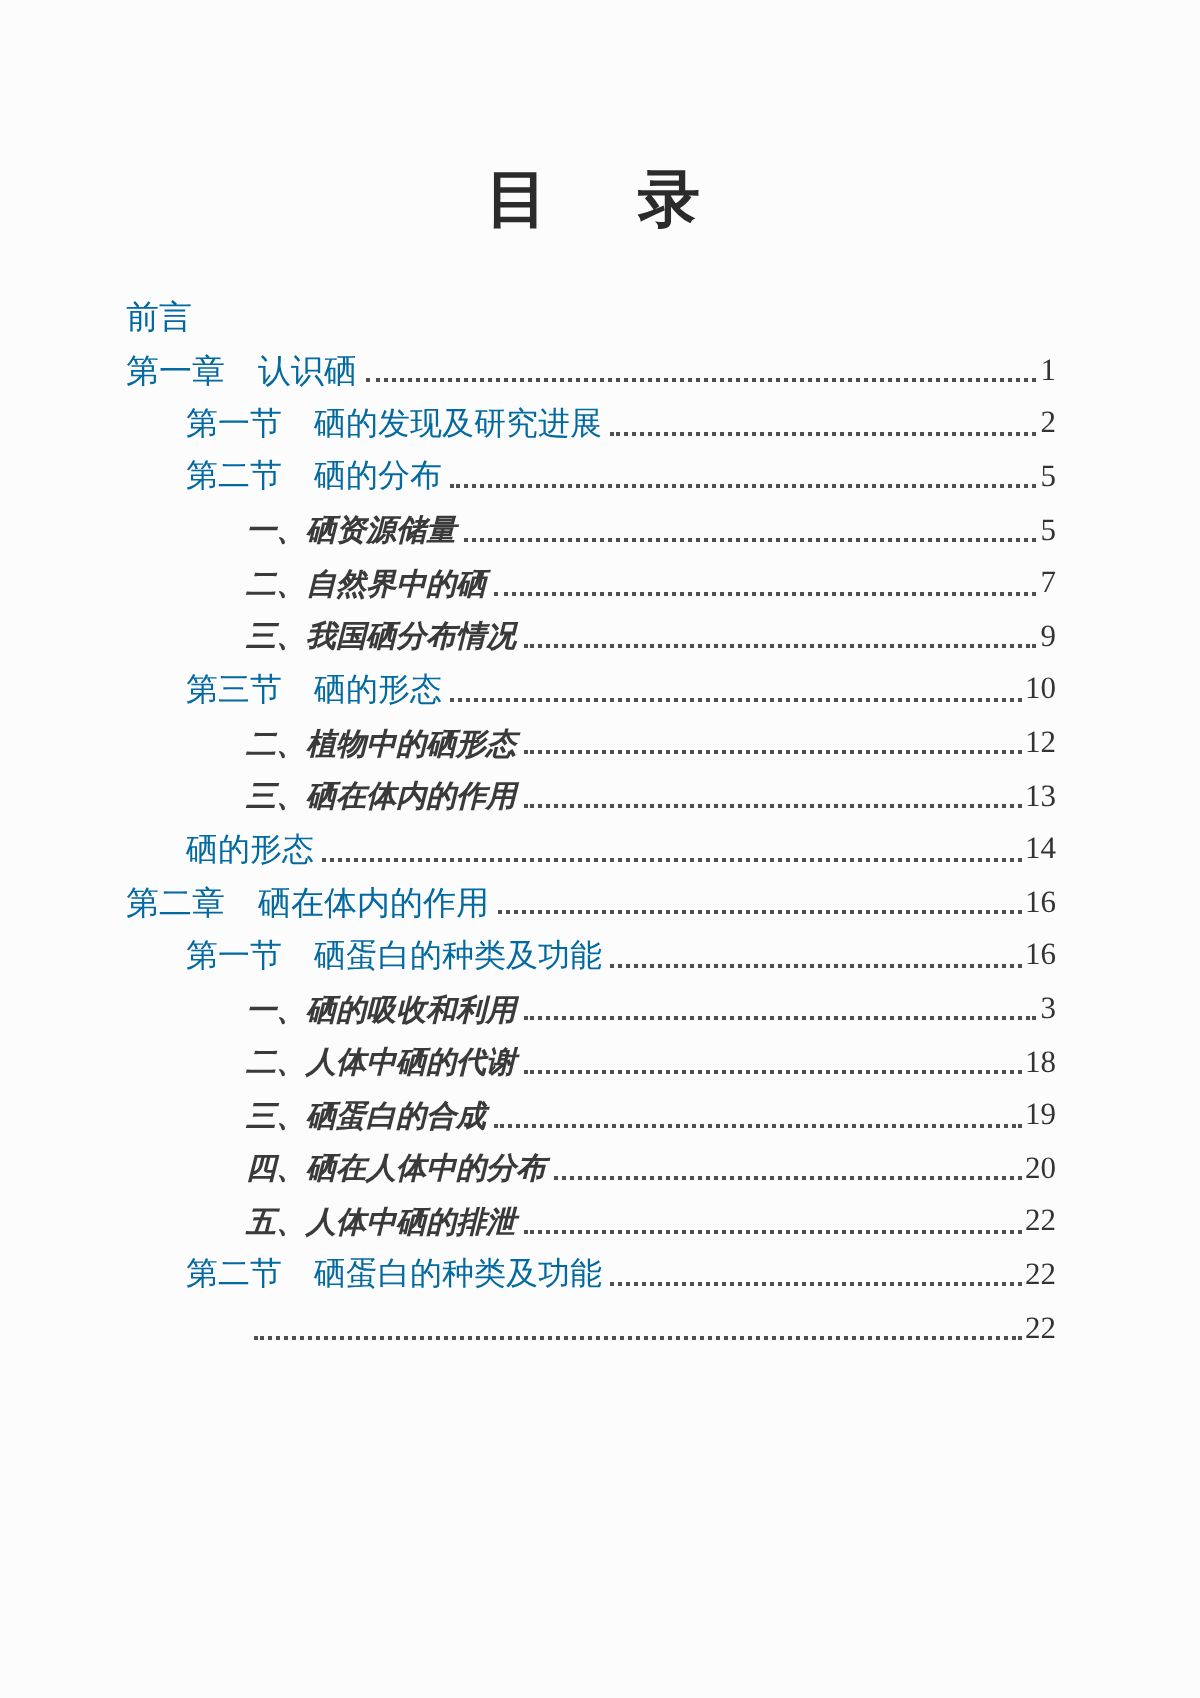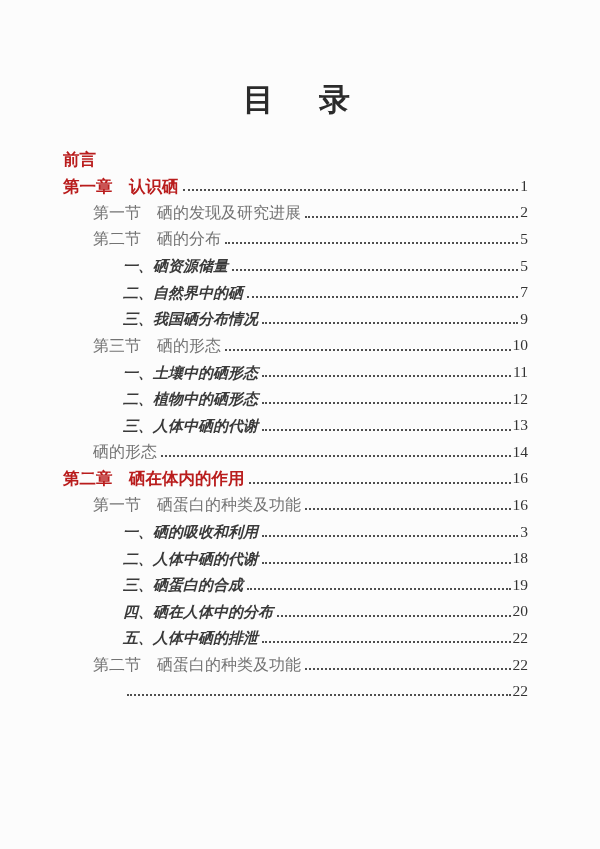--- a/index.html
+++ b/index.html
@@ -53,31 +53,31 @@
     line-height: 1.12;
     padding-bottom: 4px;
     font-family: "Liberation Serif", serif;
     font-size: 15.5px;
     color: #333;
   }
   
   .level-0 { margin-left: 63px; }
   .level-0 .label {
     font-family: "Liberation Sans", sans-serif;
-    font-weight: 700;
+    font-weight: 400;
     font-size: 16.5px;
-    color: #b91c1c;
+    color: #0369a1;
   }
   
   .level-1 { margin-left: 93px; }
   .level-1 .label {
     font-family: "Liberation Serif", serif;
     font-weight: 400;
     font-size: 16px;
-    color: #737373;
+    color: #0369a1;
   }
   
   .level-2 { margin-left: 123px; }
   .level-2 .label {
     font-family: "Liberation Serif", serif;
     font-style: italic;
     font-weight: 700;
     font-size: 15px;
     color: #3a3a3a;
   }
@@ -122,31 +122,26 @@
     <span class="label">三、我国硒分布情况</span>
     <span class="leader"></span>
     <span class="pagenum">9</span>
   </div>
       <div class="row level-1">
     <span class="label">第三节　硒的形态</span>
     <span class="leader"></span>
     <span class="pagenum">10</span>
   </div>
       <div class="row level-2">
-    <span class="label">一、土壤中的硒形态</span>
-    <span class="leader"></span>
-    <span class="pagenum">11</span>
-  </div>
-      <div class="row level-2">
     <span class="label">二、植物中的硒形态</span>
     <span class="leader"></span>
     <span class="pagenum">12</span>
   </div>
       <div class="row level-2">
-    <span class="label">三、人体中硒的代谢</span>
+    <span class="label">三、硒在体内的作用</span>
     <span class="leader"></span>
     <span class="pagenum">13</span>
   </div>
       <div class="row level-1">
     <span class="label">硒的形态</span>
     <span class="leader"></span>
     <span class="pagenum">14</span>
   </div>
       <div class="row level-0">
     <span class="label">第二章　硒在体内的作用</span>

